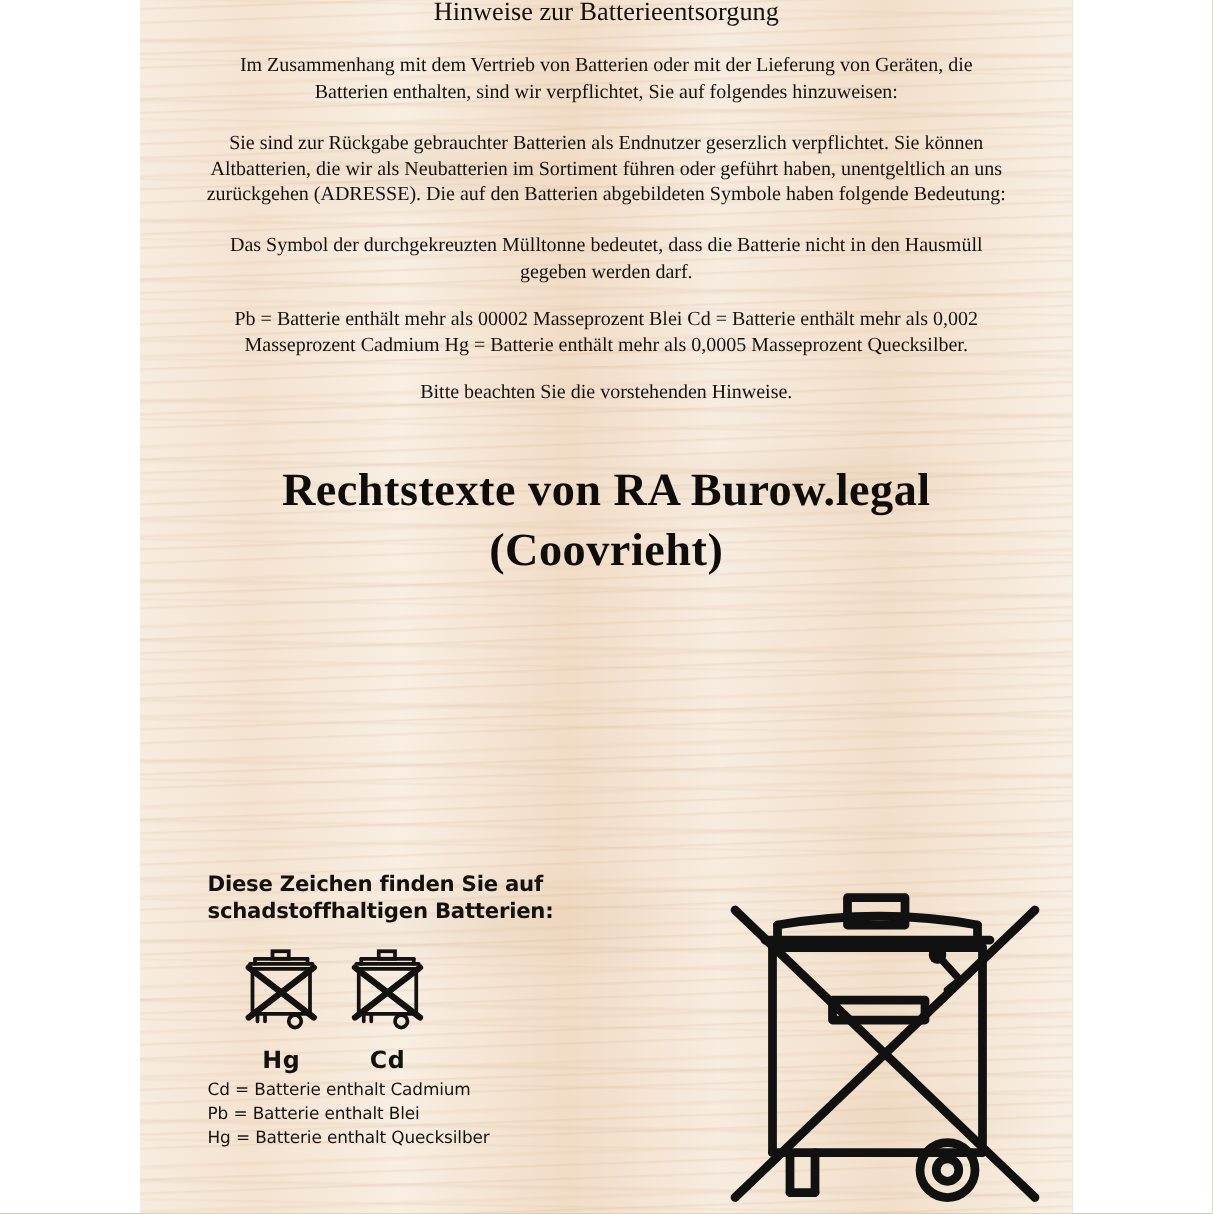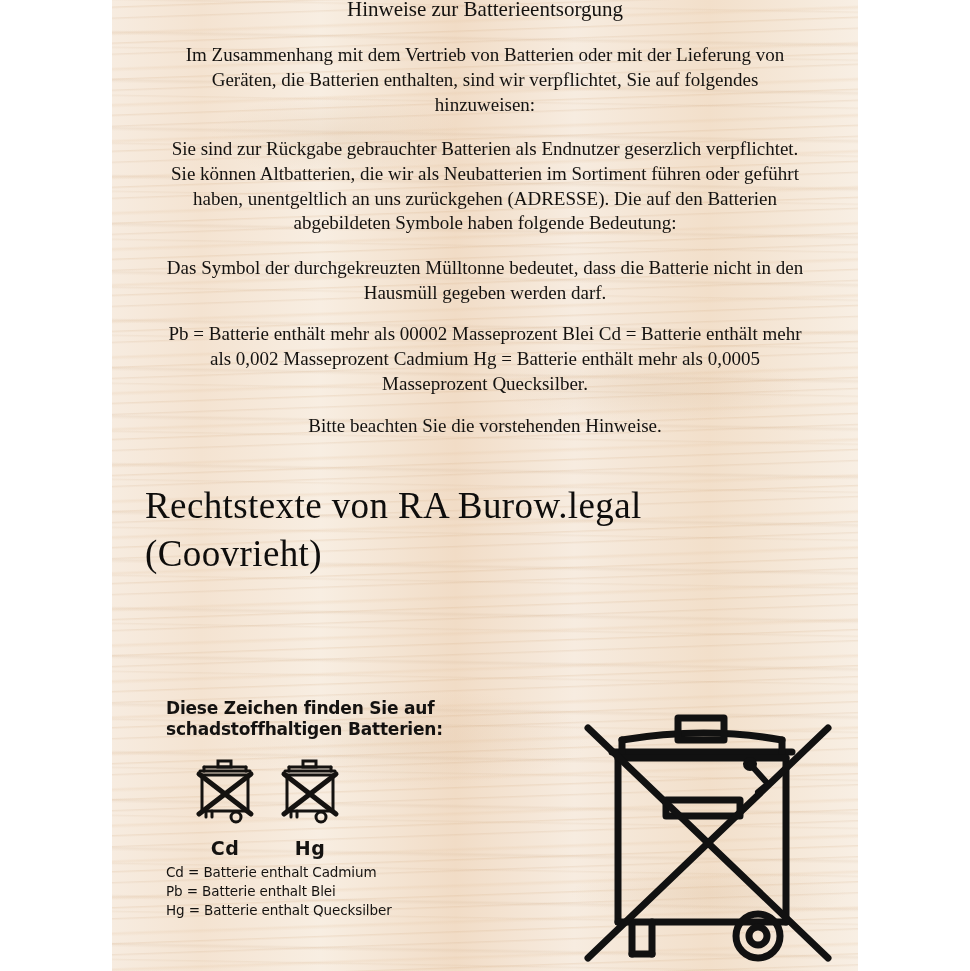--- a/index.html
+++ b/index.html
@@ -91,41 +91,43 @@
     left: 112px;
     top: 0;
     width: 746px;
     height: 971px;
     z-index: 20;
     color: #1b1b1b;
   }
 
   .para {
     text-align: center;
-    font-size: 19px;
+    font-size: 16px;
     line-height: 1.30;
     margin: 0 auto;
     width: 640px;
     color: #141210;
   }
   .p-heading {
     margin-top: -4px;
     font-size: 21px;
   }
   .gap-a { height: 17px; }
   .gap-b { height: 20px; }
 
   .title {
+    text-align: center;
     font-size: 37px;
     line-height: 1.30;
     margin: 0 auto;
     width: 680px;
     padding-top: 44px;
     letter-spacing: 0.4px;
     color: #0e0d0c;
+    font-weight: bold;
   }
 
   .lower {
     position: absolute;
     left: 0;
     top: 698px;
     width: 746px;
     height: 273px;
   }
   .lower-left {
@@ -210,61 +212,61 @@
     <div class="para">Bitte beachten Sie die vorstehenden Hinweise.</div>
 
     <div class="title">Rechtstexte von RA Burow.legal (Coovrieht)</div>
 
     <div class="lower">
 
       <div class="lower-left">
         <div class="lbl-main">Diese Zeichen finden Sie auf schadstoffhaltigen Batterien:</div>
 
         <div class="icons-row">
+
+          <div class="icon-cell">
+            <svg width="66" height="78" viewBox="0 0 66 78">
+              <g fill="none" stroke="#141210" stroke-width="3" stroke-linecap="round">
+                <path d="M8 18 L58 18" stroke-width="3"></path>
+                <path d="M12 14 L54 14"></path>
+                <path d="M12 14 L12 18 M54 14 L54 18"></path>
+                <rect x="26" y="8" width="13" height="6"></rect>
+                <path d="M10 22 L10 58 M56 22 L56 58" stroke-width="3"></path>
+                <path d="M10 58 L56 58"></path>
+                <path d="M10 22 L56 22"></path>
+                <circle cx="44" cy="64" r="5"></circle>
+                <path d="M14 58 L14 64 M20 58 L20 64"></path>
+              </g>
+              <g stroke="#141210" stroke-width="5" stroke-linecap="round">
+                <path d="M7 21 L59 61"></path>
+                <path d="M59 21 L7 61"></path>
+              </g>
+            </svg>
+            <div class="code">Hg</div>
+          </div>
 
           <div class="icon-cell">
             <svg width="66" height="78" viewBox="0 0 66 78">
               <g fill="none" stroke="#141210" stroke-width="3" stroke-linecap="round">
                 <path d="M8 18 L58 18" stroke-width="3"></path>
                 <path d="M12 14 L54 14"></path>
                 <path d="M12 14 L12 18 M54 14 L54 18"></path>
                 <rect x="26" y="8" width="13" height="6"></rect>
                 <path d="M10 22 L10 58 M56 22 L56 58" stroke-width="3"></path>
                 <path d="M10 58 L56 58"></path>
                 <path d="M10 22 L56 22"></path>
                 <circle cx="44" cy="64" r="5"></circle>
                 <path d="M14 58 L14 64 M20 58 L20 64"></path>
               </g>
               <g stroke="#141210" stroke-width="5" stroke-linecap="round">
                 <path d="M7 21 L59 61"></path>
                 <path d="M59 21 L7 61"></path>
               </g>
             </svg>
             <div class="code">Cd</div>
-          </div>
-
-          <div class="icon-cell">
-            <svg width="66" height="78" viewBox="0 0 66 78">
-              <g fill="none" stroke="#141210" stroke-width="3" stroke-linecap="round">
-                <path d="M8 18 L58 18" stroke-width="3"></path>
-                <path d="M12 14 L54 14"></path>
-                <path d="M12 14 L12 18 M54 14 L54 18"></path>
-                <rect x="26" y="8" width="13" height="6"></rect>
-                <path d="M10 22 L10 58 M56 22 L56 58" stroke-width="3"></path>
-                <path d="M10 58 L56 58"></path>
-                <path d="M10 22 L56 22"></path>
-                <circle cx="44" cy="64" r="5"></circle>
-                <path d="M14 58 L14 64 M20 58 L20 64"></path>
-              </g>
-              <g stroke="#141210" stroke-width="5" stroke-linecap="round">
-                <path d="M7 21 L59 61"></path>
-                <path d="M59 21 L7 61"></path>
-              </g>
-            </svg>
-            <div class="code">Hg</div>
           </div>
 
 
         </div>
 
         <div class="legend">
           <div>Cd = Batterie enthalt Cadmium</div>
           <div>Pb = Batterie enthalt Blei</div>
           <div>Hg = Batterie enthalt Quecksilber</div>
         </div>

